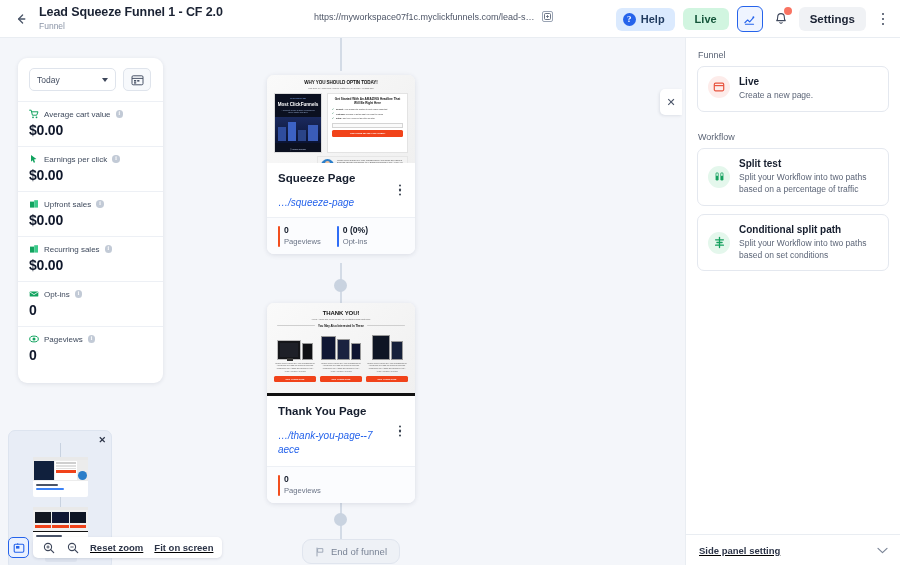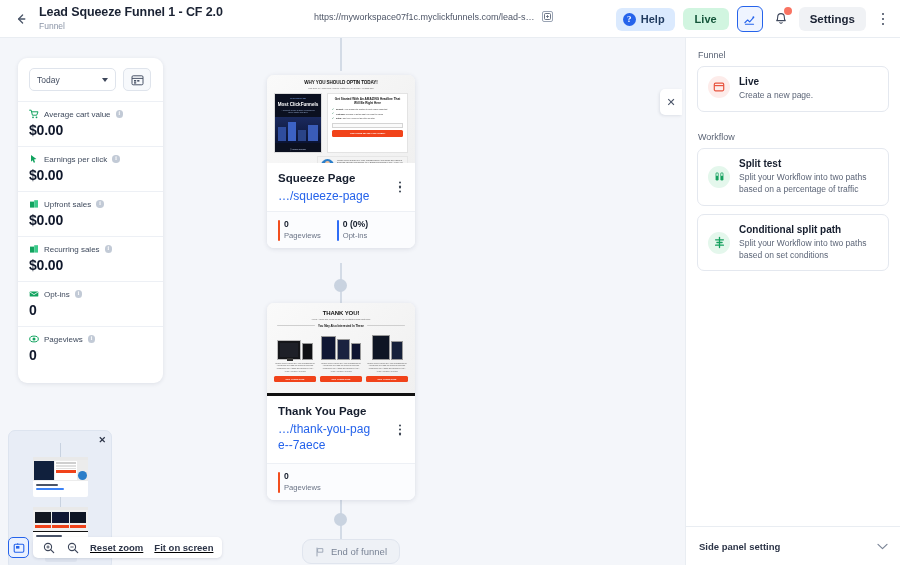--- a/index.html
+++ b/index.html
@@ -128,21 +128,21 @@
   .node {
     position: absolute; width: 148px;
     background: #ffffff; border-radius: 7px;
     box-shadow: 0 1px 5px rgba(30,40,70,0.12);
     overflow: hidden;
     z-index: 10;
   }
   .node-thumb { width: 148px; height: 0; position: relative; overflow: hidden; background:#f3f3f3;}
   .node-body { padding: 9px 11px 7px 11px; position: relative; }
   .node-title { font-size: 11.5px; font-weight: bold; color: #161e2e; }
-  .node-link { font-size: 12px; color: #2563eb; margin-top: 4px; line-height: 1.35; word-break: break-all; }
+  .node-link { font-size: 10px; color: #2563eb; margin-top: 12px; line-height: 1.35; word-break: break-all; font-style: italic; }
   .node-kebab {
     position: absolute; right: 8px; top: 50%; transform: translateY(-50%);
     width: 14px; display: flex; flex-direction: column; align-items: center; gap: 2px; cursor: pointer;
   }
   .node-kebab i { width: 2.4px; height: 2.4px; border-radius: 50%; background: #38414f; display:block;}
   .node-stats {
     border-top: 1px solid #edf0f5; background: #fbfcfe;
     display: flex; padding: 7px 11px 8px 11px; gap: 16px;
   }
   .nstat { padding-left: 6px; position: relative; }
@@ -231,24 +231,24 @@
   }
   .sp-ico {
     width: 22px; height: 22px; border-radius: 50%;
     display: flex; align-items: center; justify-content: center; flex: 0 0 22px;
   }
   .sp-ico.pink { background: #fdecea; }
   .sp-ico.green { background: #e4f7ec; }
   .sp-title { font-size: 10px; font-weight: bold; color: #161e2e; }
   .sp-desc { font-size: 8.5px; color: #5c6577; margin-top: 3px; line-height: 1.4; }
   .sp-footer {
-    position: absolute; bottom: 0; left: 0; width: 215px; height: 39px;
+    position: absolute; bottom: 0; left: 0; width: 215px; height: 31px;
     border-top: 1px solid #e9edf2;
     display: flex; align-items: center; justify-content: space-between;
-    padding: 0 13px; cursor: pointer; background:#fff;
+    padding: 0 13px; cursor: pointer; background:#fff;text-decoration:underline;
   }
   .sp-footer-txt { font-size: 9.5px; font-weight: bold; color: #2d3548; }
 
   
   .tn { position:absolute; inset:0; background:#f2f2f2; }
   .tn-a { background: linear-gradient(135deg,#fafafa 0%,#f0f0f0 100%); }
   .tn-hd { text-align:center; font-size:4.6px; font-weight:bold; color:#111; letter-spacing:-0.1px;}
   .tn-sub { text-align:center; font-size:2.1px; color:#666; margin-top:1.5px;}
   .bar { height:1.6px; background:#cfcfcf; border-radius:1px; }
   .orange-btn { background:#f1431a; border-radius:1.5px; }

